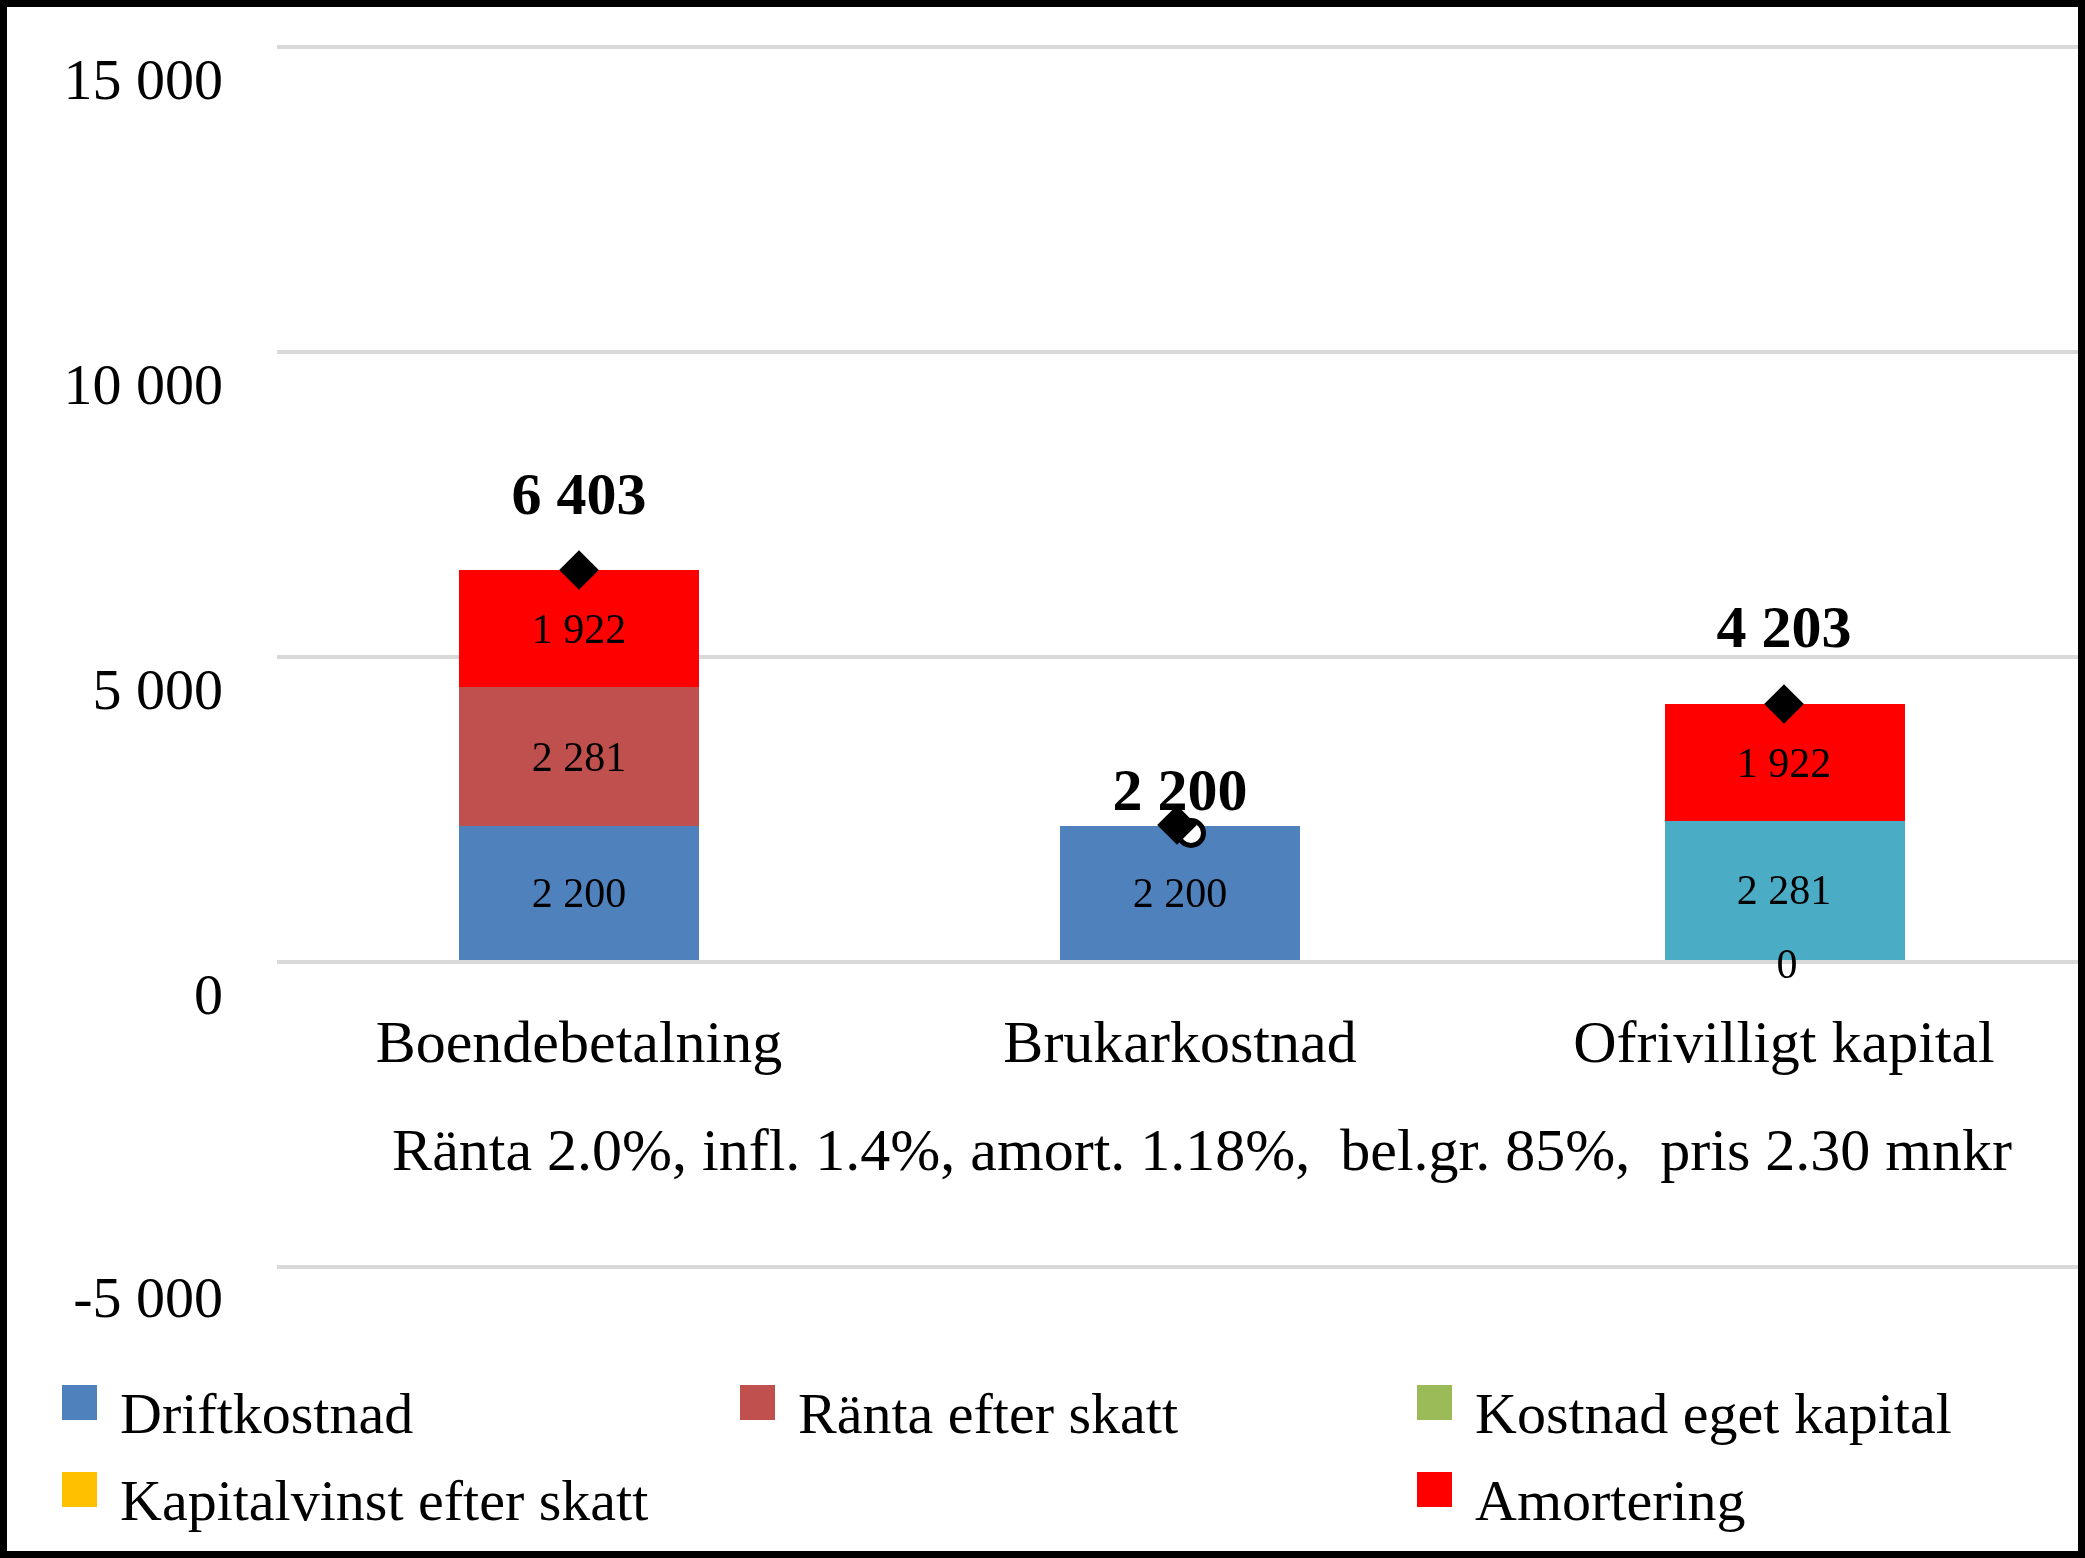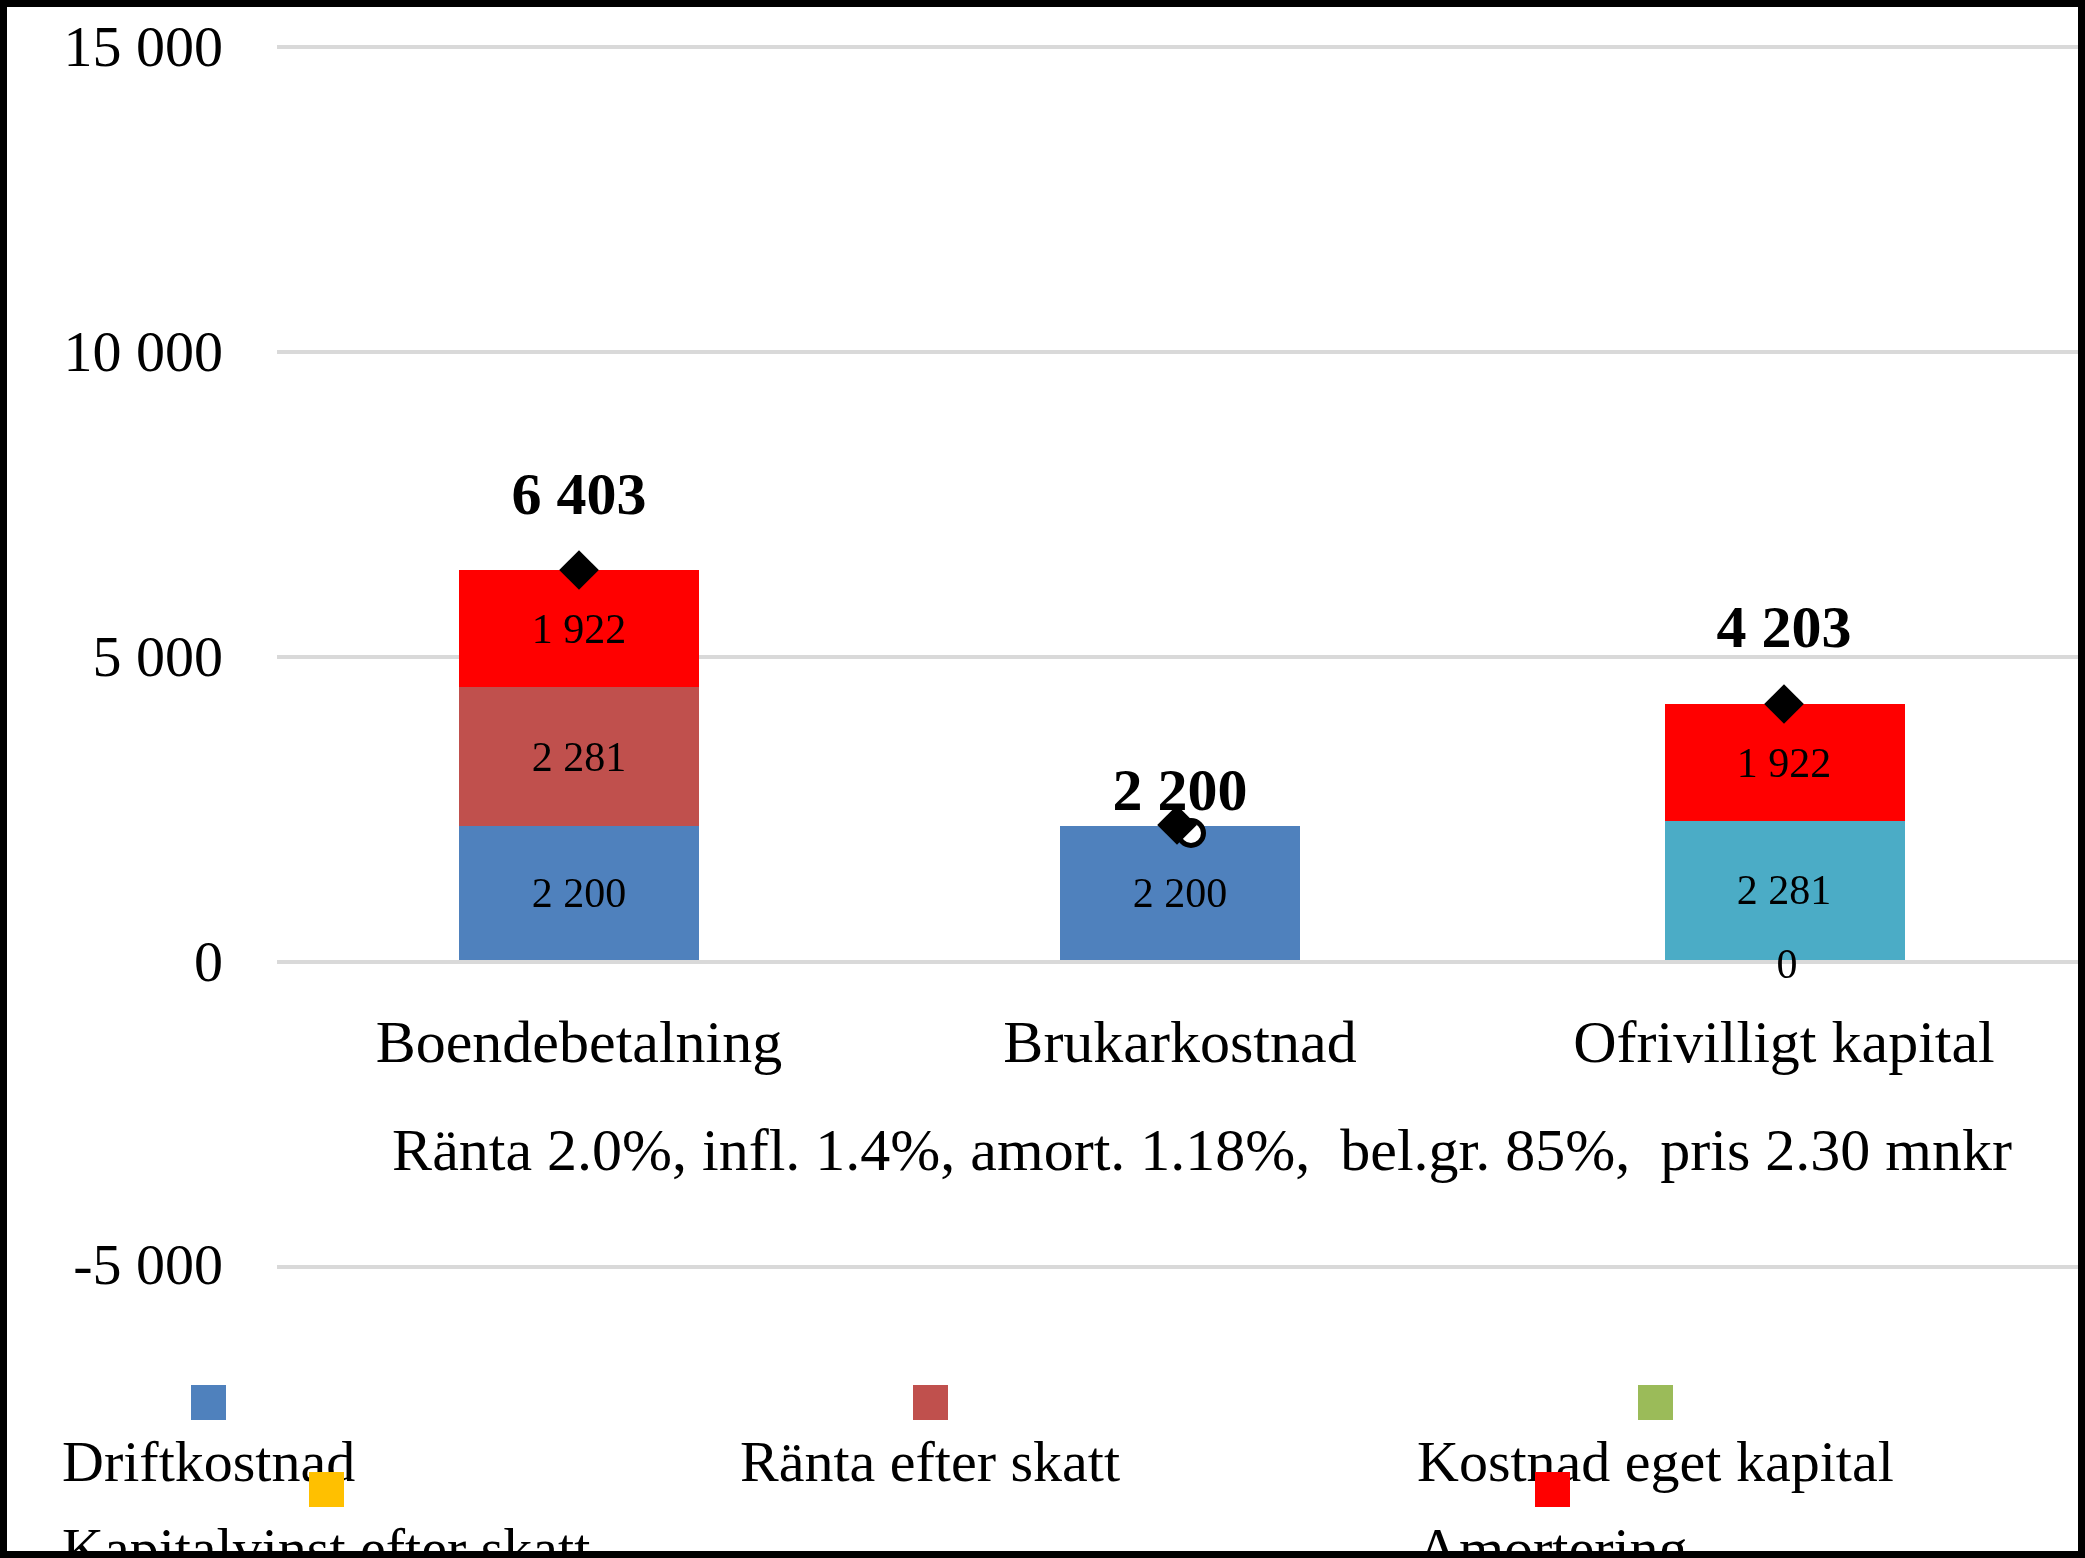--- a/index.html
+++ b/index.html
@@ -5,21 +5,21 @@
   html,body{margin:0;padding:0;background:#fff;}
   #canvas{
     position:relative; width:2085px; height:1558px;
     box-sizing:border-box; border:7px solid #000; background:#fff;
     font-family:"Liberation Serif","DejaVu Serif",serif; color:#000;
     overflow:hidden;
   }
   .gridline{position:absolute; left:270px; width:1807px; height:4px; background:#d9d9d9;}
   .ytick{
     position:absolute; width:216px; text-align:right; font-size:58px; line-height:58px;
-    transform:translateY(-50%); left:0;
+    transform:translateY(-50%); left:0;margin-top:33px;
   }
   .seg{position:absolute; width:240px;}
   .vlabel{
     position:absolute; transform:translate(-50%,-50%);
     font-size:42px; line-height:58px; white-space:nowrap;
   }
   .vlabel.total{font-weight:bold; font-size:60px; line-height:62px;}
   .marker-diamond{
     position:absolute; width:28px; height:28px; background:#000;
     transform:translate(-50%,-50%) rotate(45deg); z-index:6;
@@ -31,22 +31,22 @@
   }
   .catlabel{
     position:absolute; transform:translate(-50%,-50%);
     font-size:60px; line-height:60px; white-space:nowrap;
   }
   .annotation{
     position:absolute; transform:translate(-50%,-50%);
     font-size:60px; line-height:60px; white-space:pre;
   }
   .legend-item{
-    position:absolute; display:flex; align-items:center; gap:13px;
-    font-size:58px; line-height:58px; white-space:nowrap;flex-direction:column;
+    position:absolute; display:flex; align-items:flex-start; gap:23px;
+    font-size:58px; line-height:58px; white-space:nowrap;
   }
   .swatch{width:35px; height:35px; flex:0 0 35px;}
   .sw-blue{background:#4f81bd;}
   .sw-brownred{background:#c0504d;}
   .sw-green{background:#9bbb59;}
   .sw-yellow{background:#ffc000;}
   .sw-teal{background:#4bacc6;}
   .sw-red{background:#ff0000;}
 </style>
 </head>

